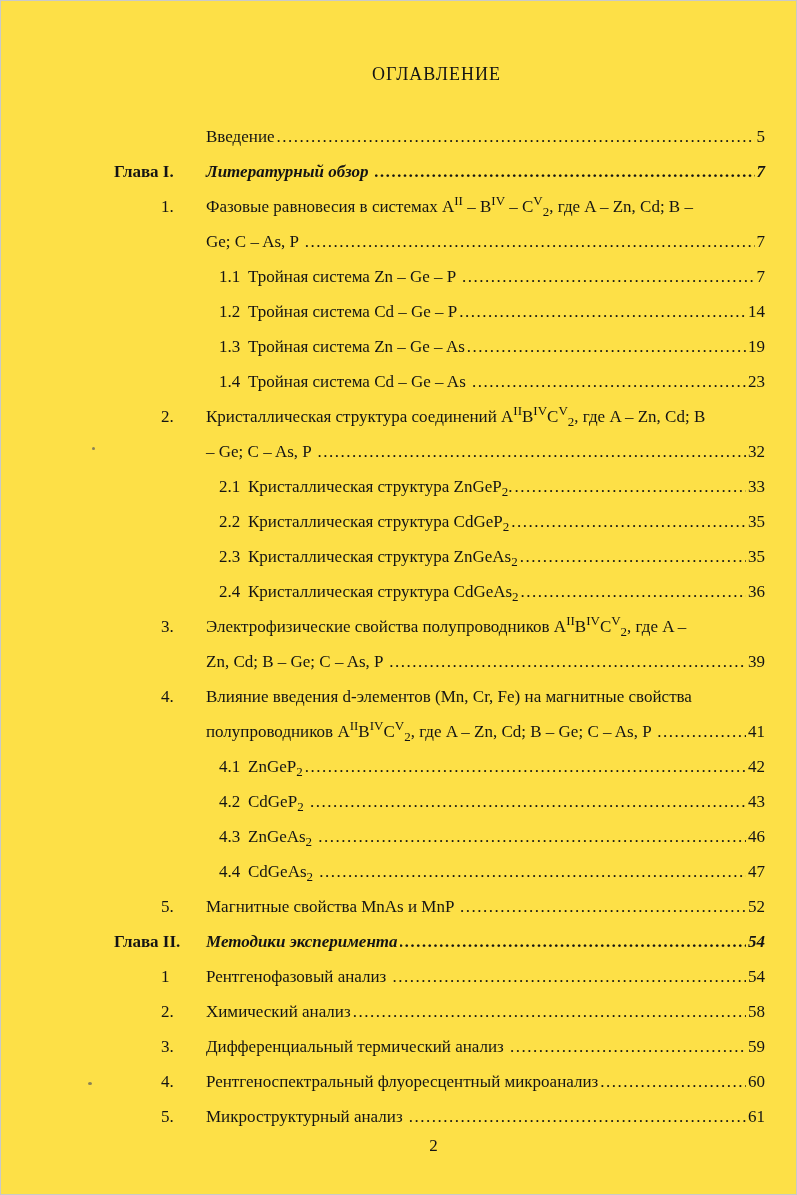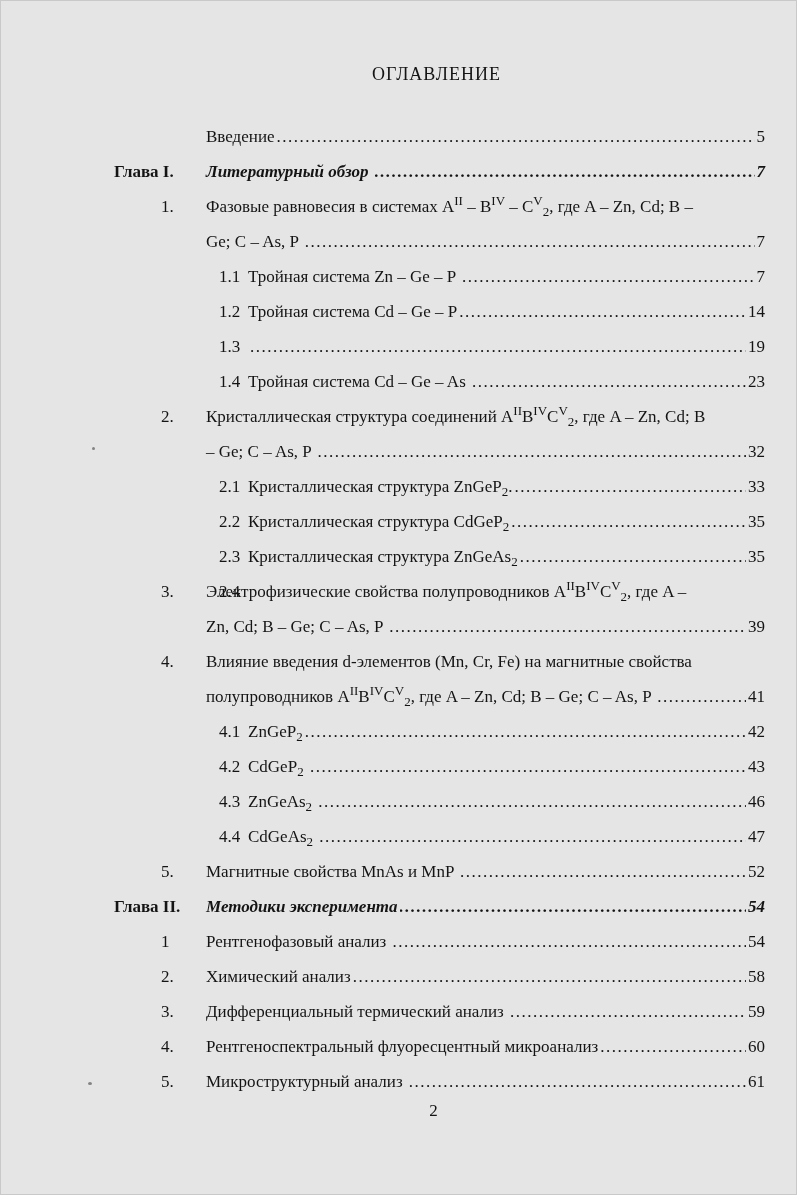--- a/index.html
+++ b/index.html
@@ -1,21 +1,21 @@
 <!DOCTYPE html>
 <html><head>
 <meta charset="utf-8">
 <style>
   * { margin: 0; padding: 0; box-sizing: border-box; }
   html, body { background: #ffffff; }
   .page {
     position: relative;
     width: 797px;
     height: 1195px;
-    background: #e5e5e5;
+    background: #fde047;
     border: 1px solid #c9c9c9;
     overflow: hidden;
     font-family: "Liberation Serif", serif;
     color: #141414;
   }
   .doc-title {
     margin-top: 60px;
     padding-left: 76px;
     text-align: center;
     font-size: 18px;
@@ -122,20 +122,21 @@
             <span class="line-text">Тройная система Cd – Ge – P</span>
             <span class="leader"></span>
             <span class="pagenum">14</span>
           </div>
         </div>
       </div>
       <div class="entry subitem">
         <span class="label">1.3</span>
         <div class="text">
           <div class="line">
+            <span class="line-text">Тройная система Zn – Ge – As</span>
             <span class="leader"></span>
             <span class="pagenum">19</span>
           </div>
         </div>
       </div>
       <div class="entry subitem">
         <span class="label">1.4</span>
         <div class="text">
           <div class="line">
             <span class="line-text">Тройная система Cd – Ge – As </span>
@@ -182,20 +183,27 @@
         <div class="text">
           <div class="line">
             <span class="line-text">Кристаллическая структура ZnGeAs<sub>2</sub></span>
             <span class="leader"></span>
             <span class="pagenum">35</span>
           </div>
         </div>
       </div>
       <div class="entry subitem">
         <span class="label">2.4</span>
+        <div class="text">
+          <div class="line">
+            <span class="line-text">Кристаллическая структура CdGeAs<sub>2</sub></span>
+            <span class="leader"></span>
+            <span class="pagenum">36</span>
+          </div>
+        </div>
       </div>
       <div class="entry item">
         <span class="label">3.</span>
         <div class="text">
           <div class="line">
             <span class="line-text">Электрофизические свойства полупроводников A<sup>II</sup>B<sup>IV</sup>C<sup>V</sup><sub>2</sub>, где A –</span>
           </div>
           <div class="line">
             <span class="line-text">Zn, Cd; B – Ge; C – As, P </span>
             <span class="leader"></span>

